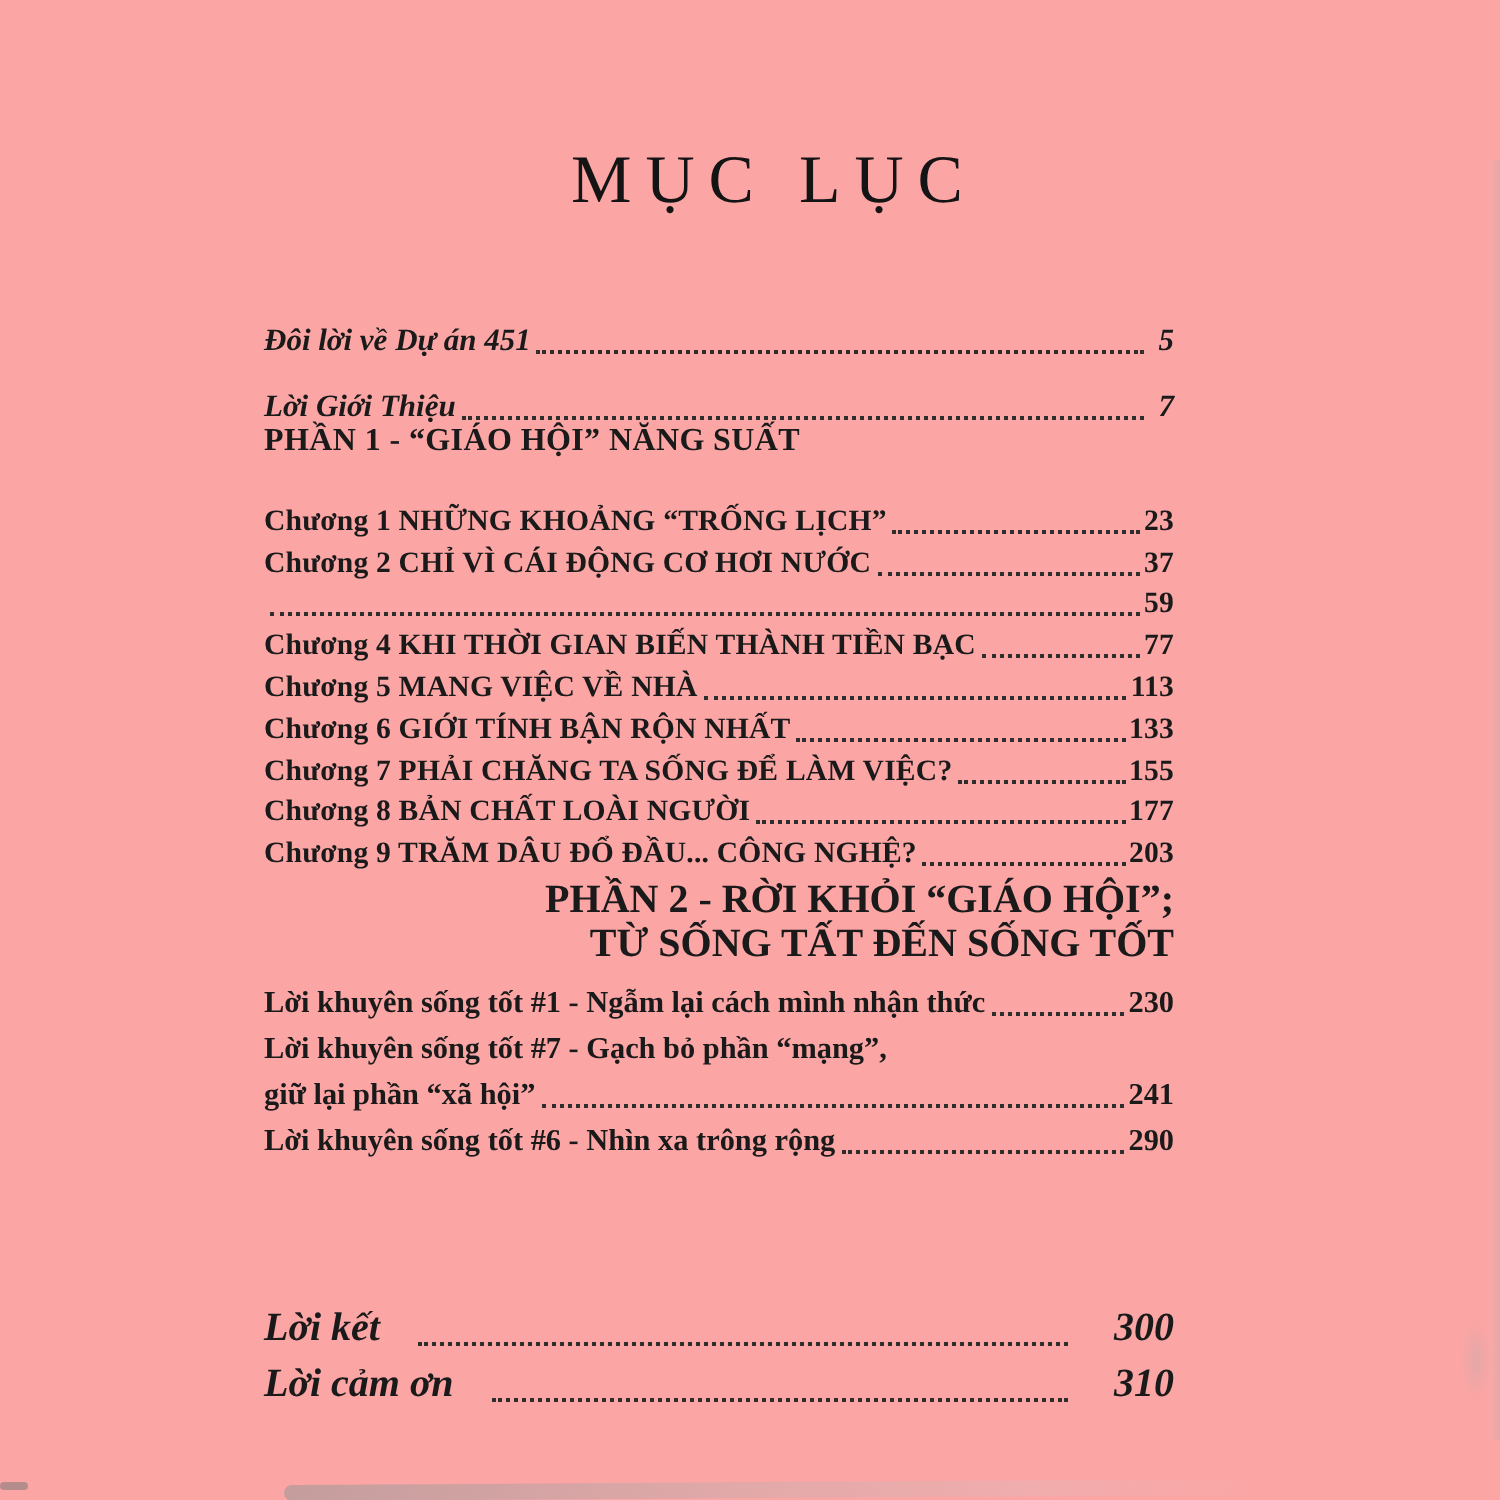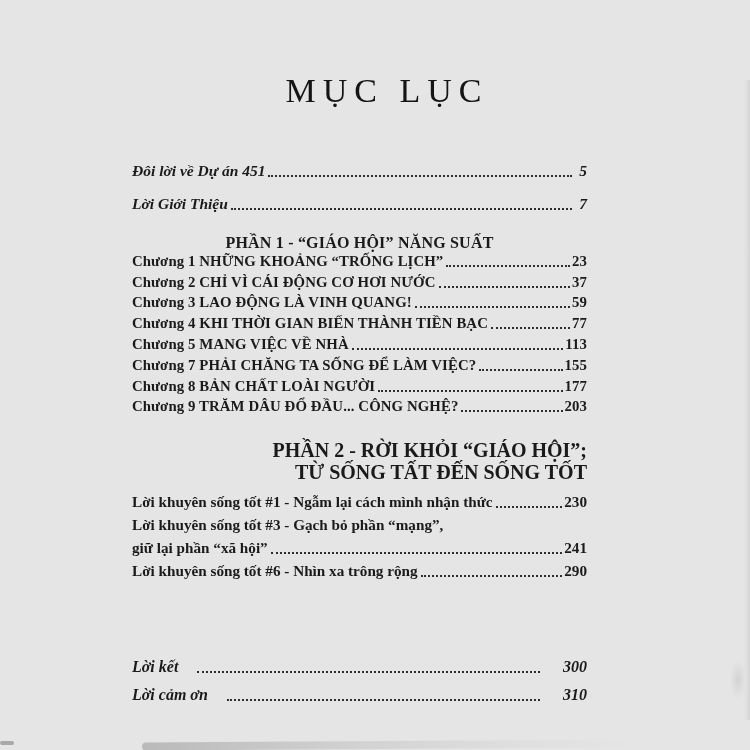--- a/index.html
+++ b/index.html
@@ -2,21 +2,21 @@
 <html><head>
 <meta charset="utf-8">
 <style>
   html,body{margin:0;padding:0;}
   body{
     width:750px;height:750px;overflow:hidden;
     background:#ffffff;
     font-family:"Liberation Serif","DejaVu Serif",serif;
     color:#1a1a1a;
   }
-  .page{position:relative;width:750px;height:750px;background:#e5e5e5;}
+  .page{position:relative;width:750px;height:750px;background:#fca5a5;}
 
   .title{
     position:absolute;top:72px;left:0;right:0;
     text-align:center;
     font-size:34px;letter-spacing:7px;font-weight:400;
     color:#141414;
     transform:translateX(12px);
     white-space:nowrap;
   }
 
@@ -30,37 +30,37 @@
     margin:0 2px 3px 3px;
     height:1px;
   }
   .row .pg{flex:0 0 auto;}
 
   .front{top:158px;}
   .front .row{height:22px;margin-bottom:11px;font-size:15.5px;font-style:italic;font-weight:600;}
   .front .row .dots{margin-right:7px;}
 
   .h1{
-    position:absolute;left:132px;width:455px;top:234px;
-    text-align:center;font-weight:bold;font-size:16px;letter-spacing:0.2px;
+    position:absolute;left:132px;width:455px;top:212px;
+    text-align:left;font-weight:bold;font-size:16px;letter-spacing:0.2px;
   }
 
   .chapters{top:249px;}
   .chapters .row{height:20.8px;font-size:14.8px;font-weight:bold;letter-spacing:0.1px;}
 
   .h2{
     position:absolute;left:132px;width:455px;top:440px;
     text-align:right;font-weight:bold;font-size:20px;line-height:21.5px;
   }
 
   .advice{top:488px;}
   .advice .row{height:22.9px;font-size:15.2px;font-weight:bold;}
 
   .back{top:653px;}
-  .back .row{height:23px;margin-bottom:5px;font-size:16px;font-style:italic;font-weight:600;gap:16px;}
+  .back .row{height:23px;margin-bottom:5px;font-size:20px;font-style:italic;font-weight:600;gap:16px;}
   .back .row .dots{margin-right:7px;}
 
   
   .shadow-bottom{
     position:absolute;left:142px;bottom:1px;width:495px;height:8px;
     background:linear-gradient(to right,
       rgba(150,150,150,0.55), rgba(175,175,175,0.35) 45%,
       rgba(200,200,200,0.22) 75%, rgba(220,220,220,0));
     border-radius:4px;
     transform:rotate(-0.35deg);
@@ -105,33 +105,37 @@
       <span class="lbl">Chương 1 NHỮNG KHOẢNG “TRỐNG LỊCH”</span>
       <span class="dots"></span>
       <span class="pg">23</span>
     </div>
     <div class="row">
       <span class="lbl">Chương 2 CHỈ VÌ CÁI ĐỘNG CƠ HƠI NƯỚC</span>
       <span class="dots"></span>
       <span class="pg">37</span>
     </div>
     <div class="row">
-      <span class="lbl">Chương 3 LAO ĐỘNG LÀ VINH QUANG!</span>
       <span class="dots"></span>
       <span class="pg">59</span>
     </div>
     <div class="row">
       <span class="lbl">Chương 4 KHI THỜI GIAN BIẾN THÀNH TIỀN BẠC</span>
       <span class="dots"></span>
       <span class="pg">77</span>
     </div>
     <div class="row">
       <span class="lbl">Chương 5 MANG VIỆC VỀ NHÀ</span>
       <span class="dots"></span>
       <span class="pg">113</span>
+    </div>
+    <div class="row">
+      <span class="lbl">Chương 6 GIỚI TÍNH BẬN RỘN NHẤT</span>
+      <span class="dots"></span>
+      <span class="pg">133</span>
     </div>
     <div class="row">
       <span class="lbl">Chương 7 PHẢI CHĂNG TA SỐNG ĐỂ LÀM VIỆC?</span>
       <span class="dots"></span>
       <span class="pg">155</span>
     </div>
     <div class="row">
       <span class="lbl">Chương 8 BẢN CHẤT LOÀI NGƯỜI</span>
       <span class="dots"></span>
       <span class="pg">177</span>
@@ -148,21 +152,21 @@
     <div>TỪ SỐNG TẤT ĐẾN SỐNG TỐT</div>
   </div>
 
   <div class="col advice">
     <div class="row">
       <span class="lbl">Lời khuyên sống tốt #1 - Ngẫm lại cách mình nhận thức</span>
       <span class="dots"></span>
       <span class="pg">230</span>
     </div>
     <div class="row no-leader">
-      <span class="lbl">Lời khuyên sống tốt #3 - Gạch bỏ phần “mạng”,</span>
+      <span class="lbl">Lời khuyên sống tốt #7 - Gạch bỏ phần “mạng”,</span>
 
     </div>
     <div class="row">
       <span class="lbl">giữ lại phần “xã hội”</span>
       <span class="dots"></span>
       <span class="pg">241</span>
     </div>
     <div class="row">
       <span class="lbl">Lời khuyên sống tốt #6 - Nhìn xa trông rộng</span>
       <span class="dots"></span>

